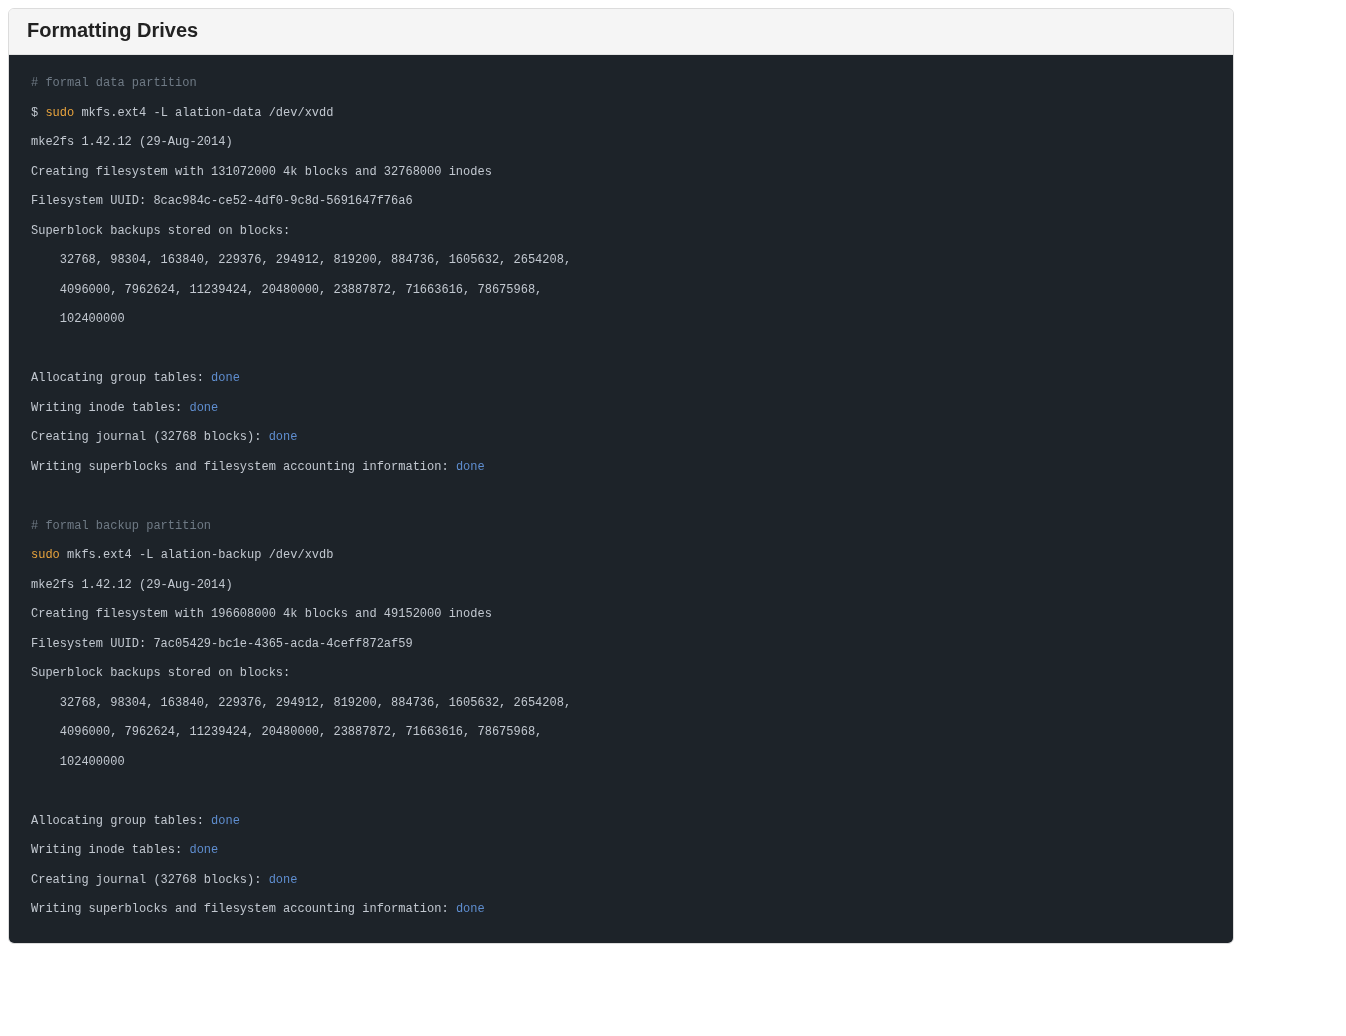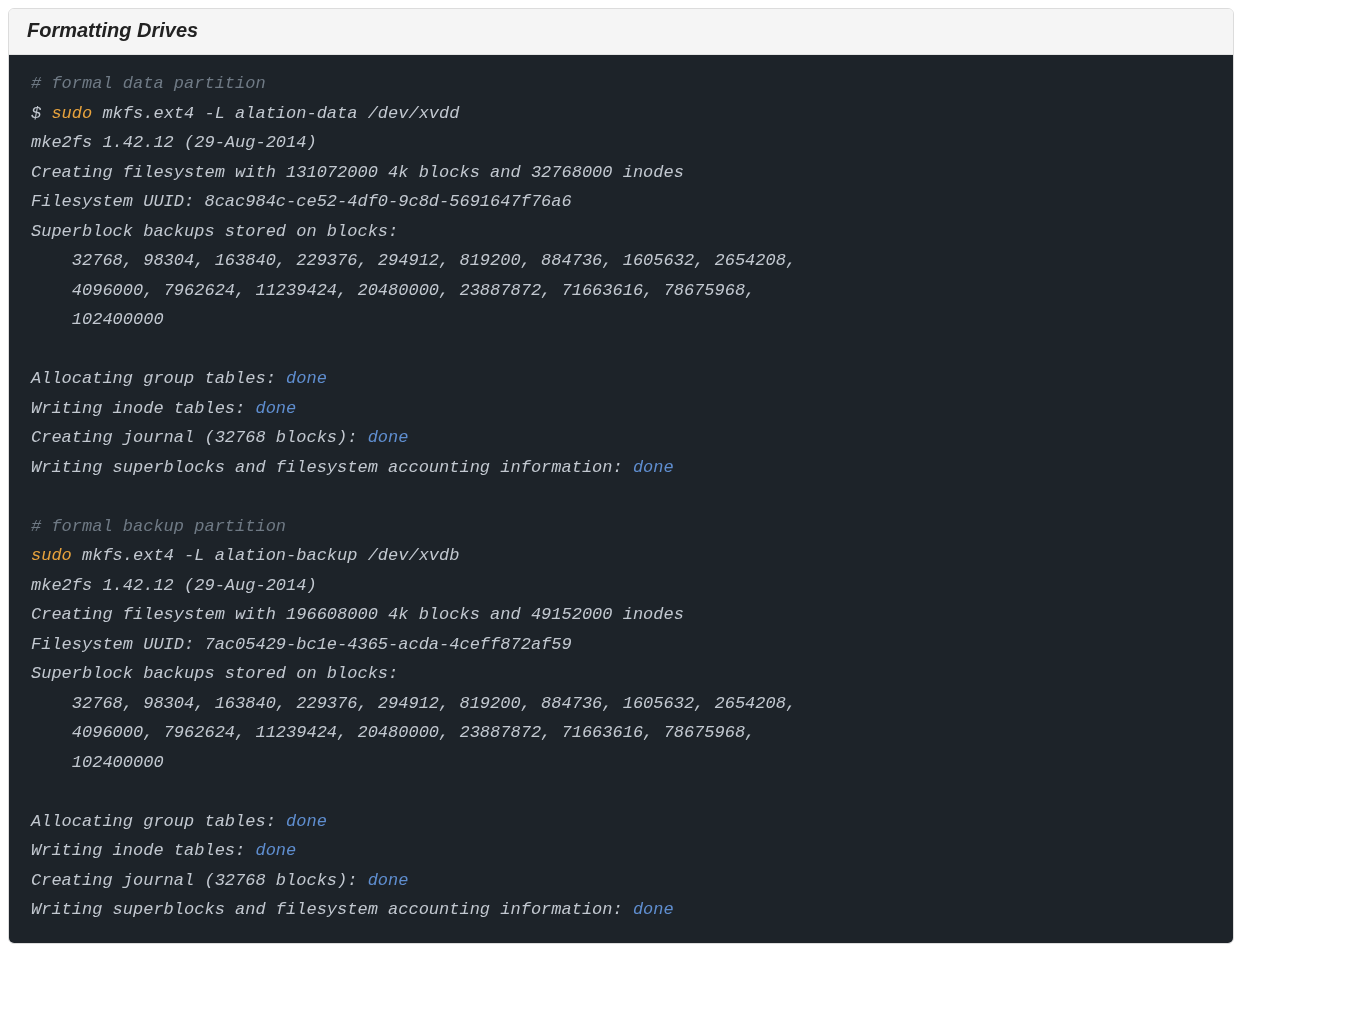--- a/index.html
+++ b/index.html
@@ -8,39 +8,38 @@
     background: #ffffff;
     font-family: -apple-system, BlinkMacSystemFont, "Segoe UI", Helvetica, Arial, sans-serif;
   }
   .panel {
     width: 1226px;
     margin: 8px;
     border: 1px solid #dcdcdc;
     border-radius: 6px;
     overflow: hidden;
     box-sizing: border-box;
-    font-style: italic;
   }
   .panel-header {
     background: #f5f5f5;
     padding: 10px 18px 12px 18px;
     font-weight: 700;
     font-size: 20px;
     color: #222;
     border-bottom: 1px solid #e3e3e3;
   }
   .panel-body {
     background: #1d2329;
     padding: 14px 0 18px 0;
   }
   pre.code {
     margin: 0;
     padding: 0 22px;
     font-family: ui-monospace, SFMono-Regular, Menlo, Consolas, "Liberation Mono", monospace;
-    font-size: 17px;
+    font-size: 12px;
     line-height: 29.5px;
     color: #c2c8d0;
     white-space: pre;
     overflow-x: auto;
   }
   .tok-comment { color: #6f7a85; }
   .tok-sudo    { color: #e8a33d; }
   .tok-done    { color: #5f8ed0; }
 </style>
 </head>

